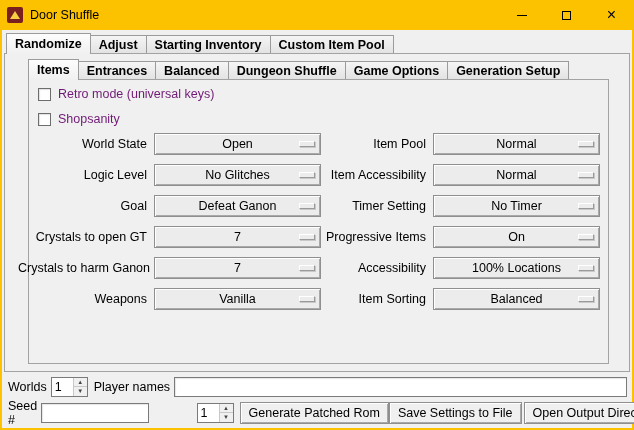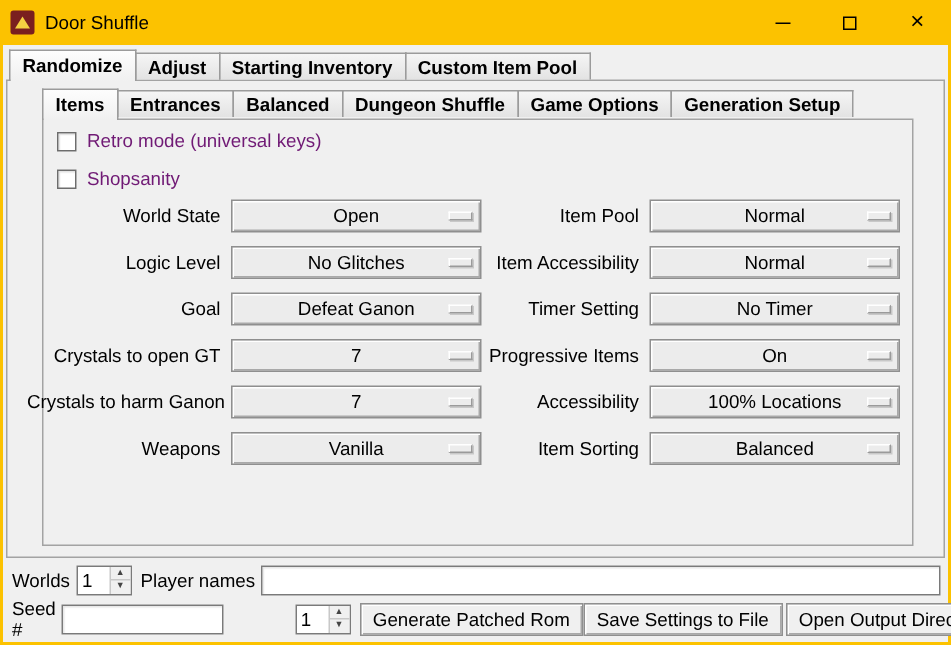--- a/index.html
+++ b/index.html
@@ -20,21 +20,21 @@
     border-bottom:8px solid #f5d142;}
   .title{font-size:12.5px;color:#000;}
   .tb-space{flex:1;}
   .tb-btn{width:45px;height:30px;display:flex;align-items:center;justify-content:center;color:#000;}
   .glyph-min{width:10px;height:1px;background:#000;}
   .glyph-max{width:9px;height:9px;border:1px solid #000;}
   .glyph-close{font-size:16px;line-height:16px;}
   
   .tabbar{position:absolute;display:flex;align-items:flex-end;z-index:5;font-weight:bold;}
   .outer-tabs{top:31px;left:4px;height:20px;}
-  .inner-tabs{top:57px;left:26px;height:20px;z-index:4;align-items:center;}
+  .inner-tabs{top:57px;left:26px;height:20px;z-index:4;}
   .tab{
     height:18px;padding:1px 8px 0 8px;display:flex;align-items:center;
     font-size:12.5px;border:1px solid #9b9b9b;border-bottom:none;
     background:linear-gradient(#f5f5f5,#e3e3e3);cursor:default;
   }
   .tab + .tab{margin-left:-1px;}
   .tab.sel{
     height:21px;margin-bottom:-1px;padding-bottom:1px;z-index:6;position:relative;
     background:linear-gradient(#fdfdfd,#f0f0f0);
   }

